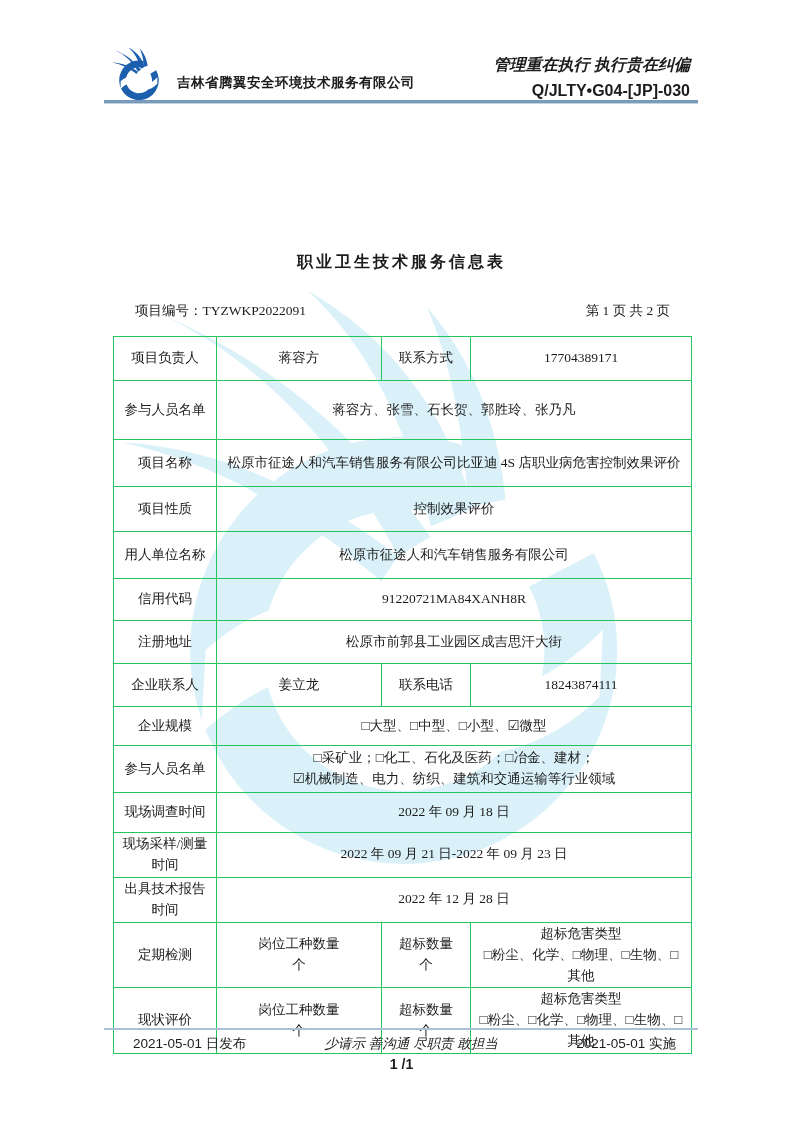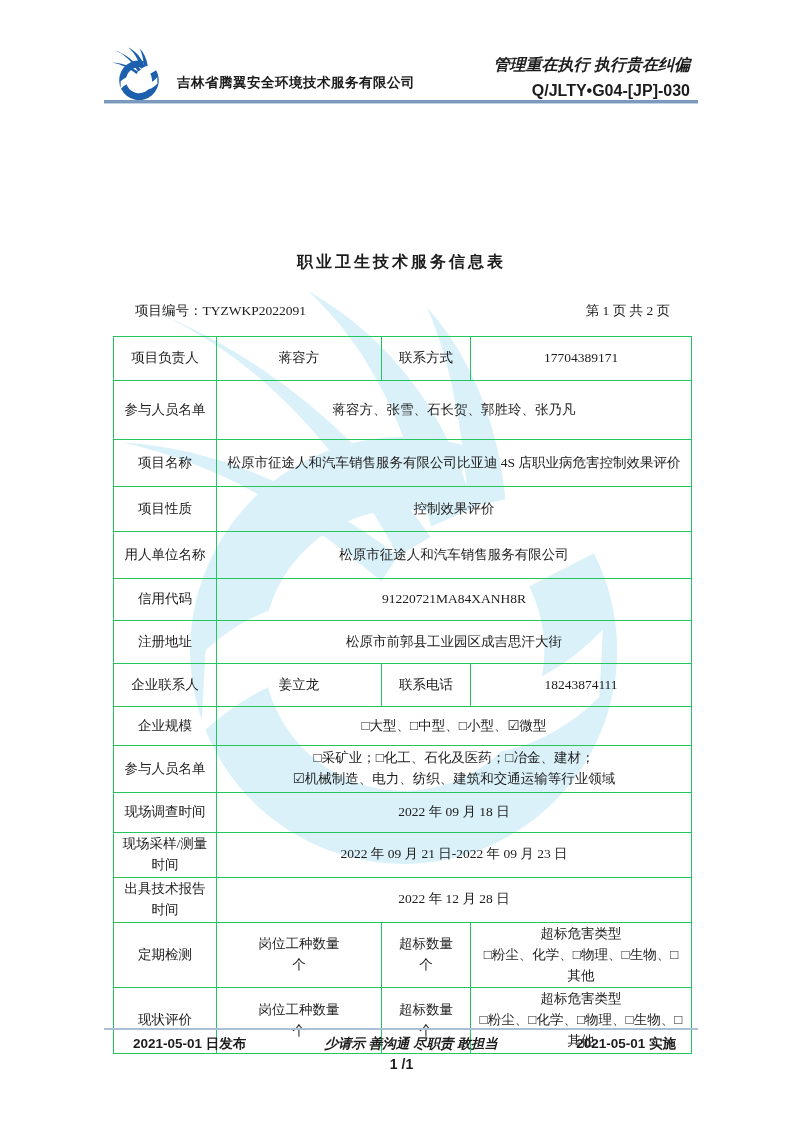--- a/index.html
+++ b/index.html
@@ -34,21 +34,21 @@
   
   .info-table{position:absolute;left:113px;top:336px;width:578px;
     border-collapse:collapse;table-layout:fixed;font-size:13.5px;line-height:1.55;}
   .info-table td{border:1px solid #22c55e;text-align:center;vertical-align:middle;
     padding:1px 8px;overflow:hidden;}
   .two-line div{display:block;}
   
   .footer-rule{position:absolute;left:104px;top:1028px;width:594px;height:2px;background:#a9c0d6;}
   .footer-row{position:absolute;left:113px;top:1035px;width:577px;display:flex;
     justify-content:space-between;align-items:center;
-    font-family:"Liberation Sans","DejaVu Sans",sans-serif;font-weight:bold;font-size:13.5px;gap:27px;}
+    font-family:"Liberation Sans","DejaVu Sans",sans-serif;font-weight:normal;font-size:13.5px;gap:27px;}
   .footer-row .issued{margin-left:20px;}
   .footer-row .implemented{margin-right:14px;}
   .motto{font-style:italic;}
   .page-num{position:absolute;left:0;top:1056px;width:803px;text-align:center;
     font-family:"Liberation Sans","DejaVu Sans",sans-serif;font-weight:bold;font-size:14px;}
 </style>
 </head>
 <body>
 
 <svg width="0" height="0" style="position:absolute">

